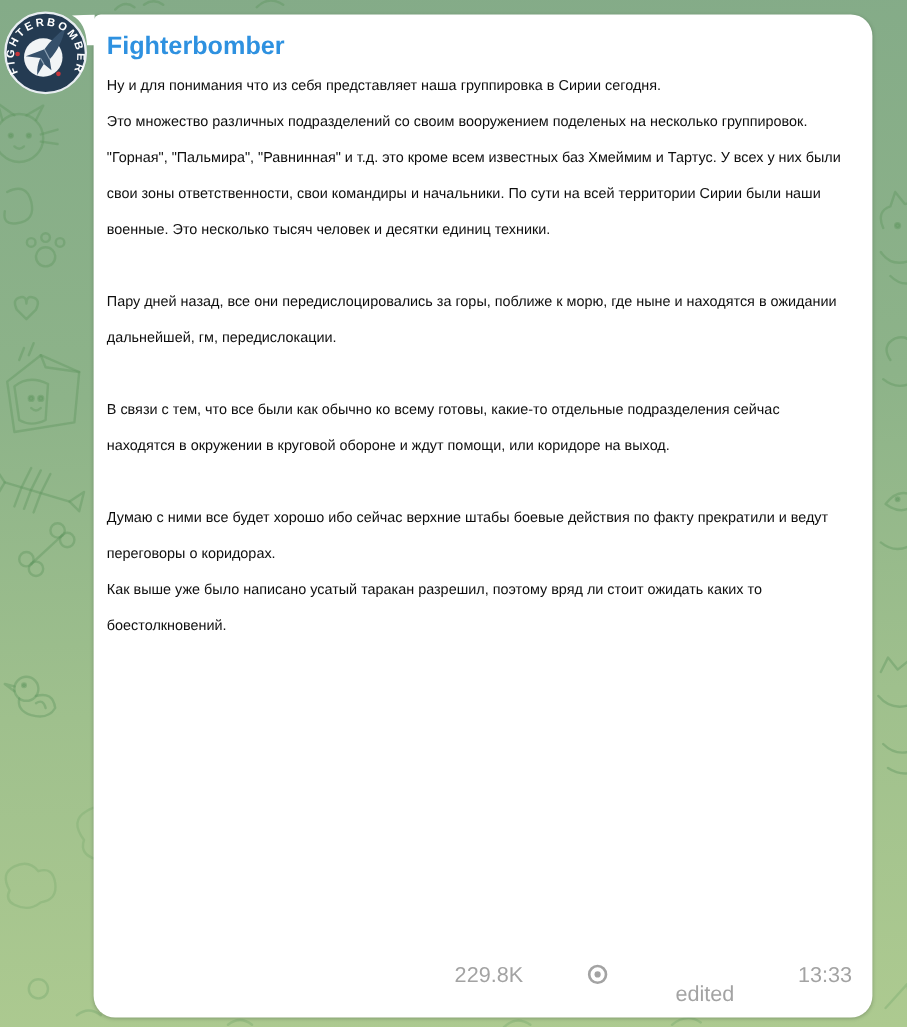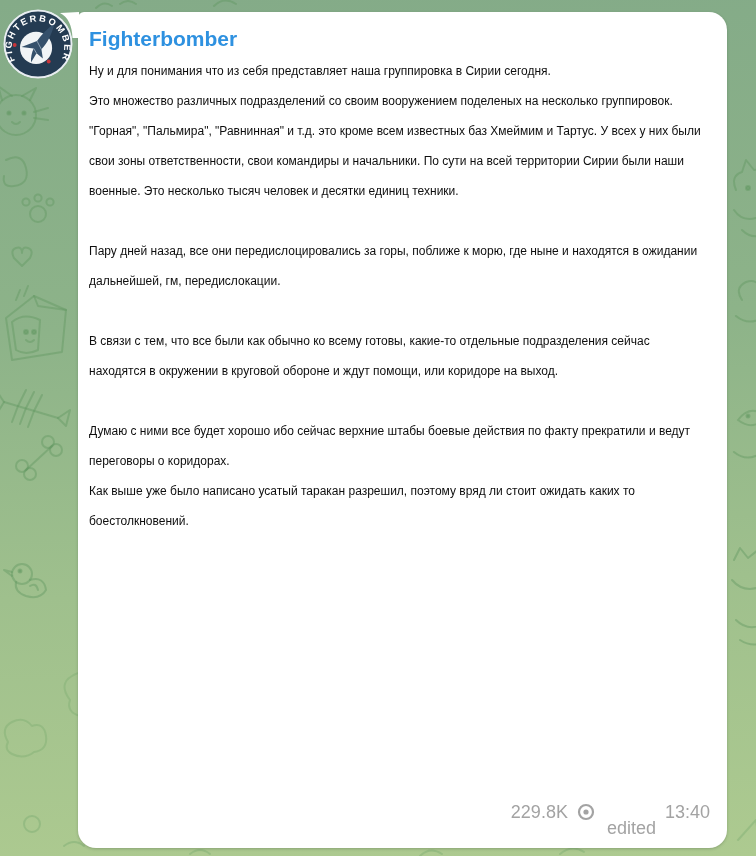--- a/index.html
+++ b/index.html
@@ -27,21 +27,21 @@
   .channel-name{
     color:#2e91e0;font-size:21px;font-weight:700;line-height:28px;
     margin-bottom:3px;cursor:pointer;
   }
   .msg-text{
     color:#0e0e0e;font-size:12px;line-height:30px;
     white-space:pre-wrap;word-wrap:break-word;width:620px;
   }
   .meta{
     position:absolute;right:17px;bottom:9px;display:flex;align-items:center;
-    color:#a3a3a3;font-size:18px;line-height:22px;
+    color:#a3a3a3;font-size:18px;line-height:22px;gap:44px;
   }
   .meta .views{margin-right:7px;}
   .meta .eye{margin-right:10px;display:block;}
   .meta .edited{margin-right:9px;margin-top:32px;}
 </style>
 </head>
 <body>
 
 <div class="stage">
 
@@ -175,17 +175,17 @@
 Думаю с ними все будет хорошо ибо сейчас верхние штабы боевые действия по факту прекратили и ведут переговоры о коридорах.
 Как выше уже было написано усатый таракан разрешил, поэтому вряд ли стоит ожидать каких то боестолкновений.</div>
 
     <div class="meta">
       <span class="views">229.8K</span>
       <svg class="eye" width="22" height="18" viewBox="0 0 22 18">
         <circle cx="11" cy="9" r="7" fill="none" stroke="#a3a3a3" stroke-width="2.2"></circle>
         <circle cx="11" cy="9" r="2.6" fill="#a3a3a3"></circle>
       </svg>
       <span class="edited">edited</span>
-      <span class="time">13:40</span>
+      <span class="time">13:33</span>
     </div>
   </div>
 
 </div>
 
 </body></html>

